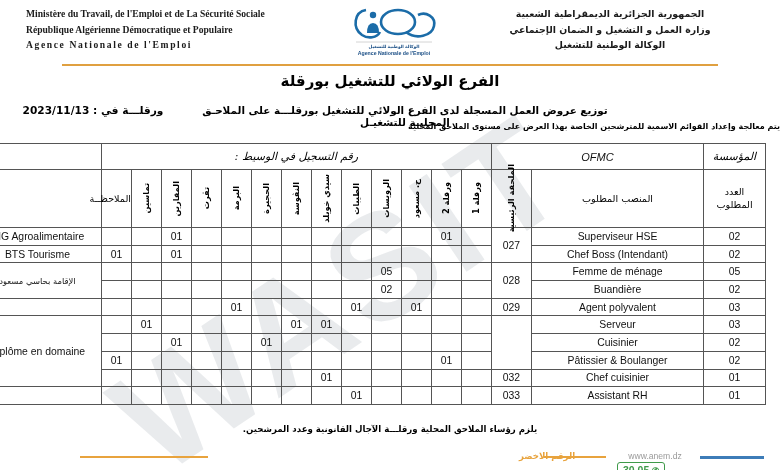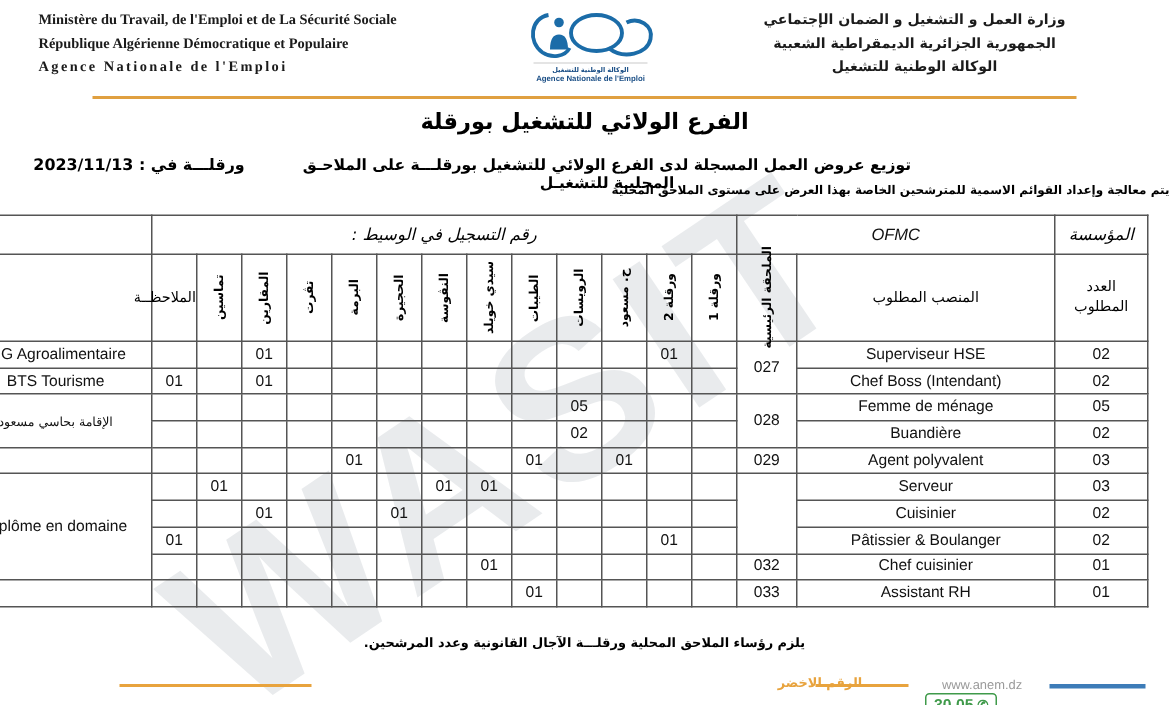--- a/index.html
+++ b/index.html
@@ -174,22 +174,22 @@
 
   <div class="hdr">
 
     <div class="hdr-fr">
       <div>Ministère du Travail, de l'Emploi et de La Sécurité Sociale</div>
       <div>République Algérienne Démocratique et Populaire</div>
       <div>Agence  Nationale  de  l'Emploi</div>
     </div>
 
     <div class="hdr-ar">
+      <div>الجمهورية الجزائرية الديمقراطية الشعبية</div>
       <div>وزارة العمل و التشغيل و الضمان الإجتماعي</div>
-      <div>الجمهورية الجزائرية الديمقراطية الشعبية</div>
       <div>الوكالة الوطنية للتشغيل</div>
     </div>
 
     <div class="logo">
       <svg width="96" height="46" viewBox="0 0 96 46" xmlns="http://www.w3.org/2000/svg">
         <g fill="none" stroke="#1b6ca8" stroke-width="2.6">
           <path d="M20 8 C8 10 6 26 16 33 C22 37 31 36 34 30"></path>
           <ellipse cx="52" cy="20" rx="17" ry="12"></ellipse>
           <path d="M60 30 C70 38 86 34 88 24 C90 15 80 9 72 13"></path>
         </g>

